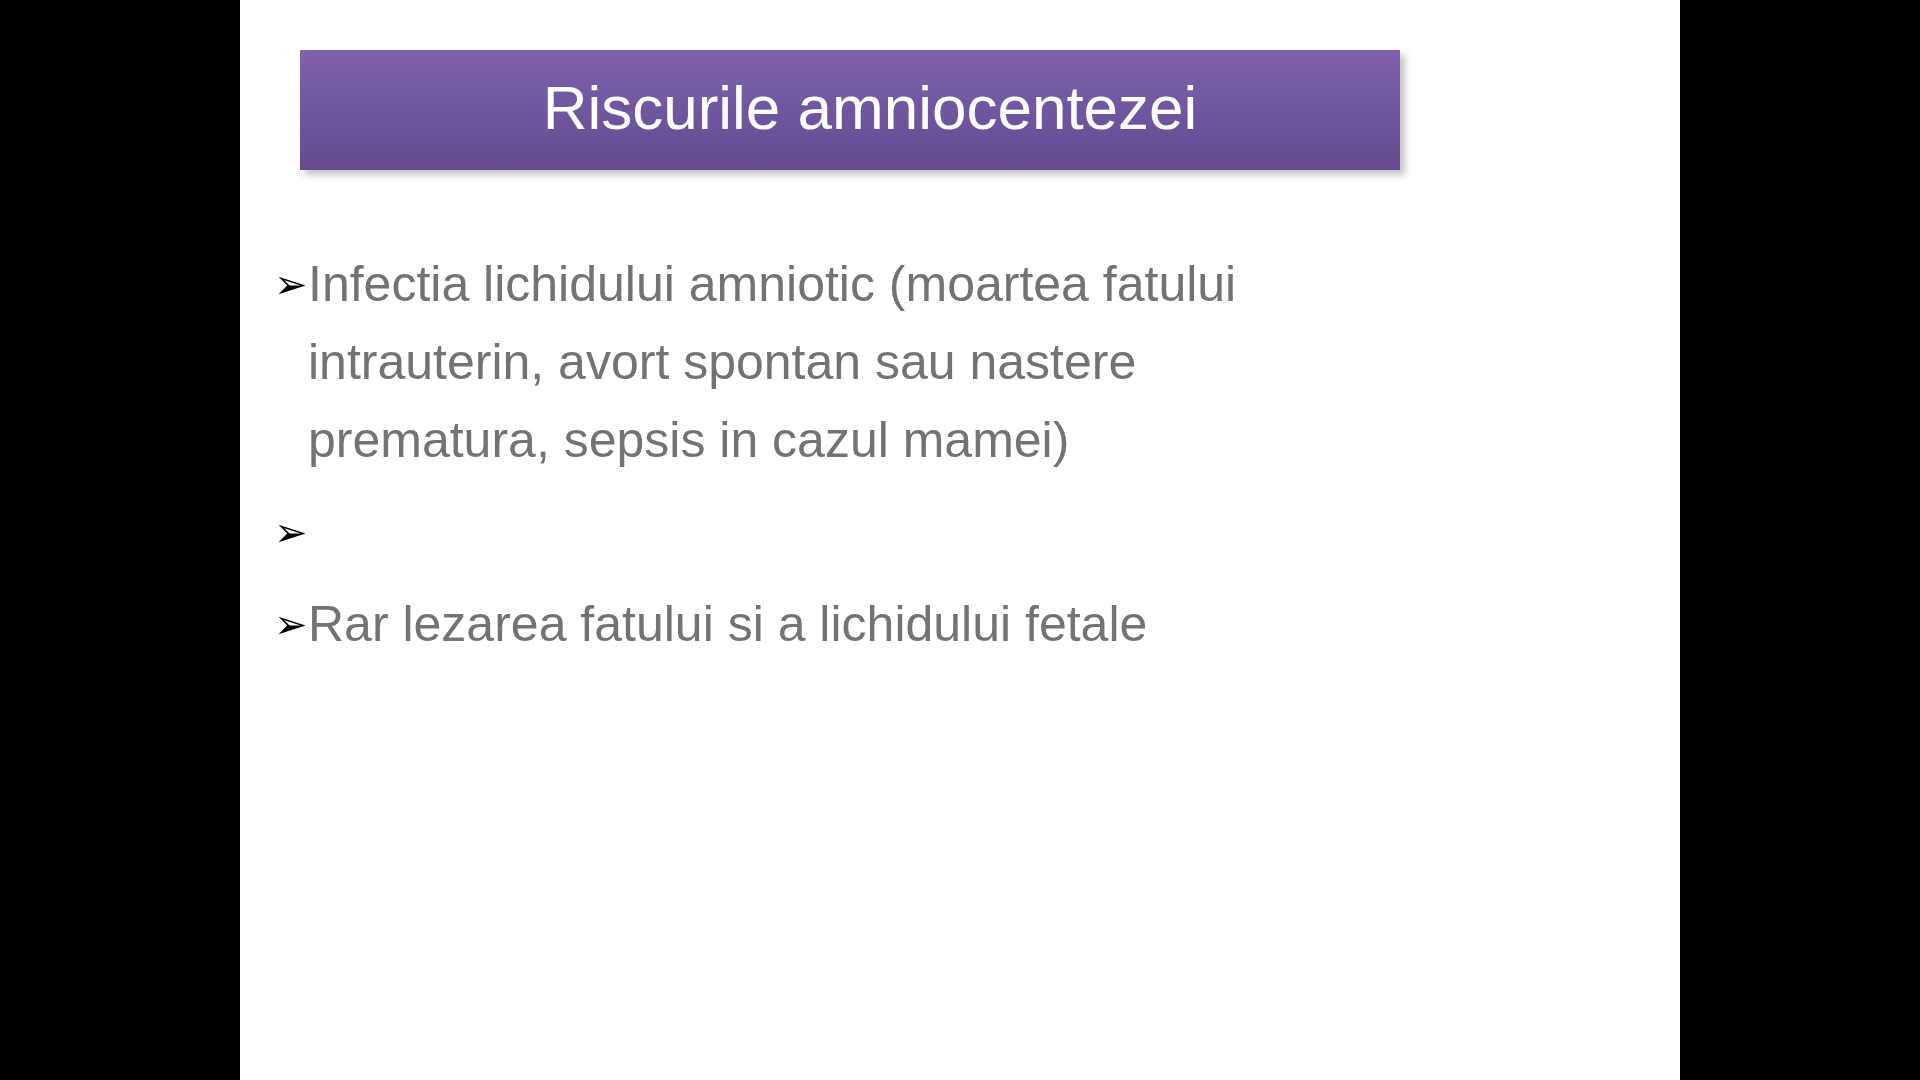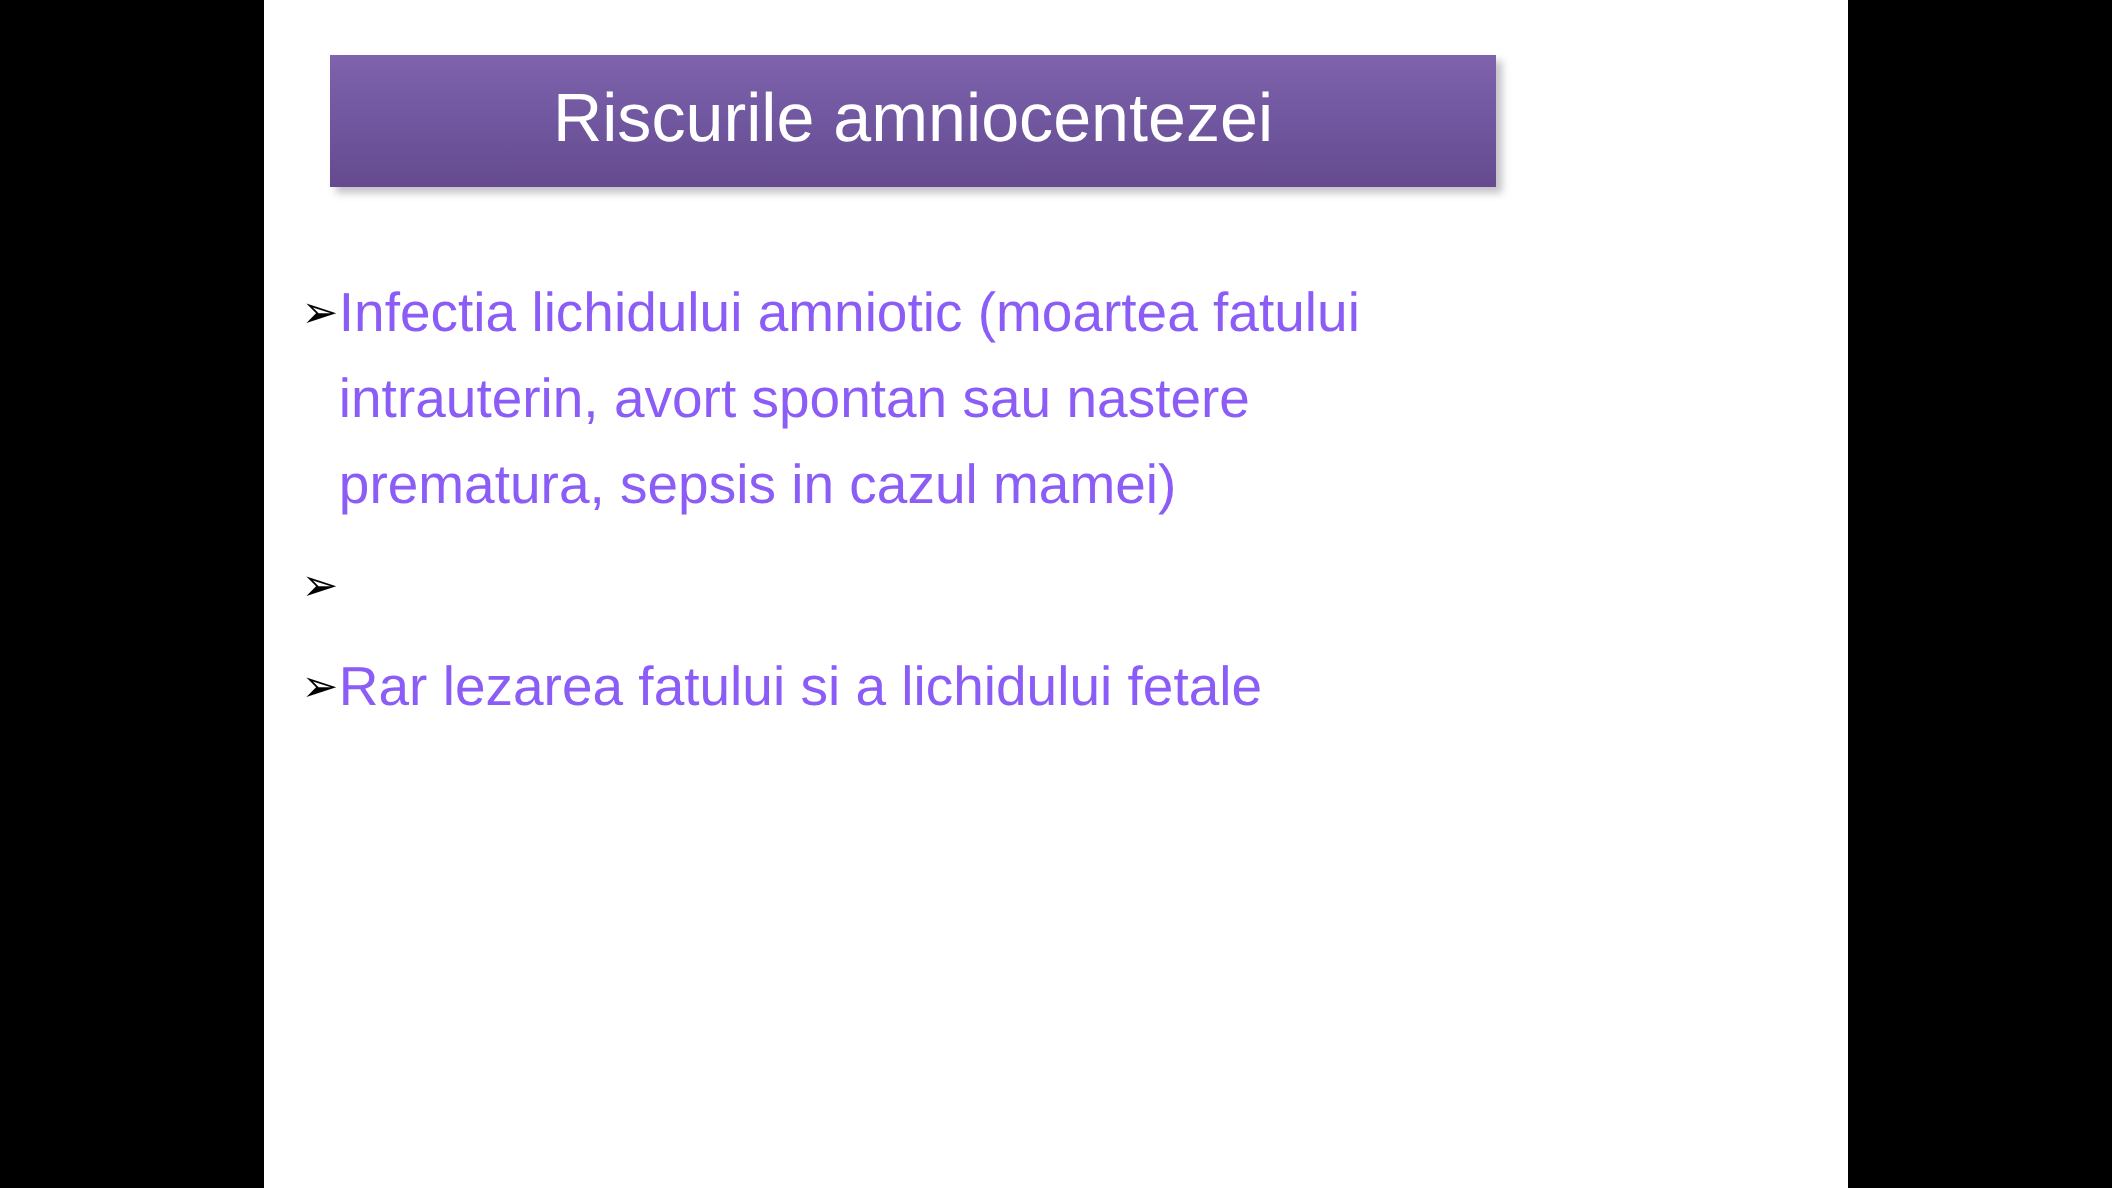--- a/index.html
+++ b/index.html
@@ -42,20 +42,21 @@
     position: absolute;
     left: 60px;          
     top: 50px;
     width: 1060px;       
     height: 120px;
     background: linear-gradient(to bottom, #7f63ac 0%, #7259a2 40%, #654a8e 100%);
     box-shadow: 5px 5px 7px rgba(120,120,130,0.45);
     display: flex;
     align-items: center;
     justify-content: center;
+    padding-left: 40px;
   }
   #title-text {
     font-family: "Liberation Sans", sans-serif;
     font-size: 62px;
     font-weight: 400;
     color: #ffffff;
     letter-spacing: 0px;
     white-space: nowrap;
     line-height: 1;
     transform: translateY(-2px);
@@ -82,21 +83,21 @@
     color: #000000;
     text-align: left;
     padding-left: 6px;
     box-sizing: border-box;
   }
   .bullet-text {
     flex: 1 1 auto;
     font-family: "Liberation Sans", sans-serif;
     font-size: 50px;
     line-height: 78px;
-    color: #8b5cf6;
+    color: #737373;
     font-weight: 400;
   }
   #bullet-0 .bullet-text { max-width: 1010px; }
   #bullet-1 .bullet-text { max-width: 940px; }
   #bullet-2 .bullet-text { max-width: 1010px; }
 
   
   #footer-badge {
     position: absolute;
     left: 1050px;       

